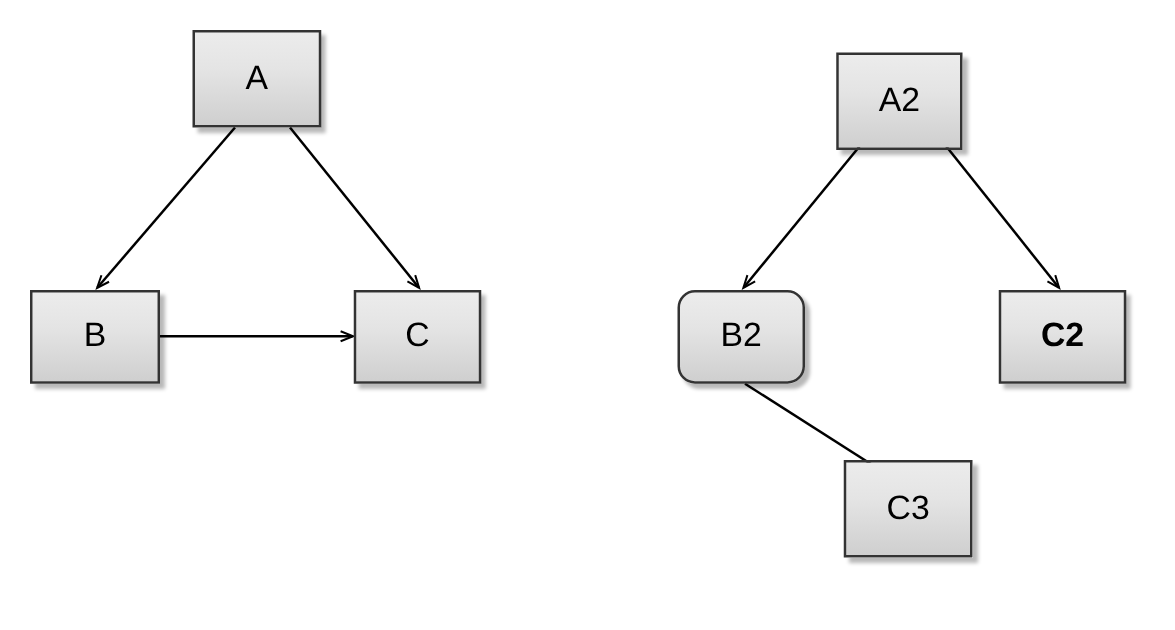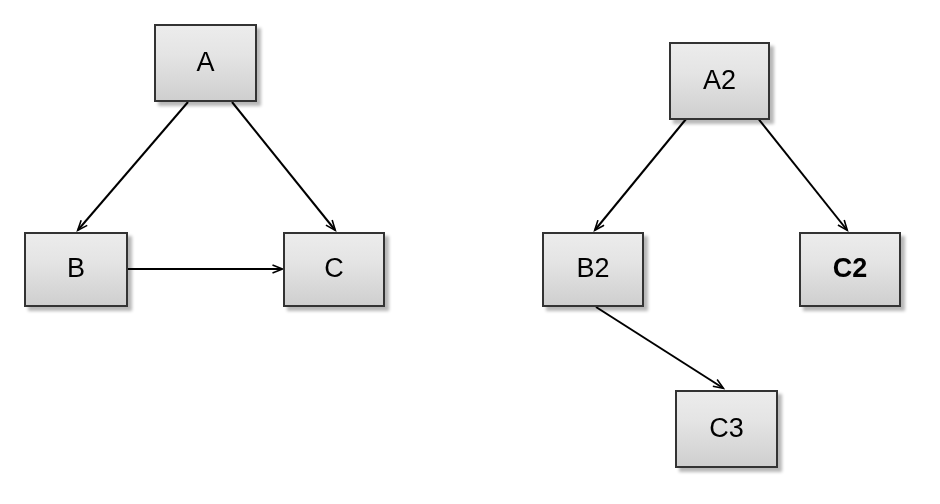--- a/index.html
+++ b/index.html
@@ -73,23 +73,23 @@
   </div>
   <div class="node" style="left: 24px; top: 232px; width: 104px; height: 75px;">
     <span class="node-label">B</span>
   </div>
   <div class="node" style="left: 283px; top: 232px; width: 102px; height: 75px;">
     <span class="node-label">C</span>
   </div>
   <div class="node" style="left: 669px; top: 24px; width: 101px; height: 78px; margin-top: 18px;">
     <span class="node-label">A2</span>
   </div>
-  <div class="node" style="left: 542px; top: 232px; width: 102px; height: 75px;">
+  <div class="node" style="left: 542px; top: 232px; width: 102px; height: 75px; border-radius: 14px;">
     <span class="node-label">B2</span>
   </div>
   <div class="node" style="left: 799px; top: 232px; width: 102px; height: 75px; font-weight: bold;">
     <span class="node-label">C2</span>
   </div>
-  <div class="node" style="left: 675px; top: 390px; width: 103px; height: 78px;">
+  <div class="node" style="left: 675px; top: 368px; width: 103px; height: 78px;">
     <span class="node-label">C3</span>
   </div>
 
 </div>
 
 </body></html>

